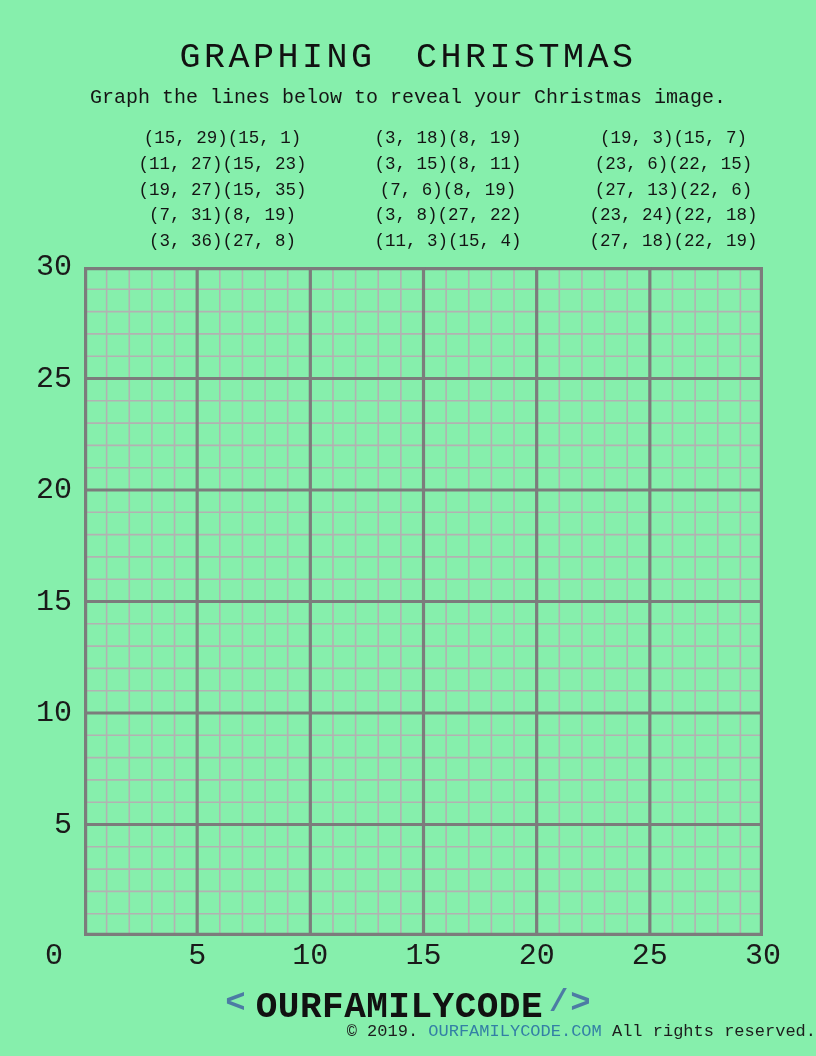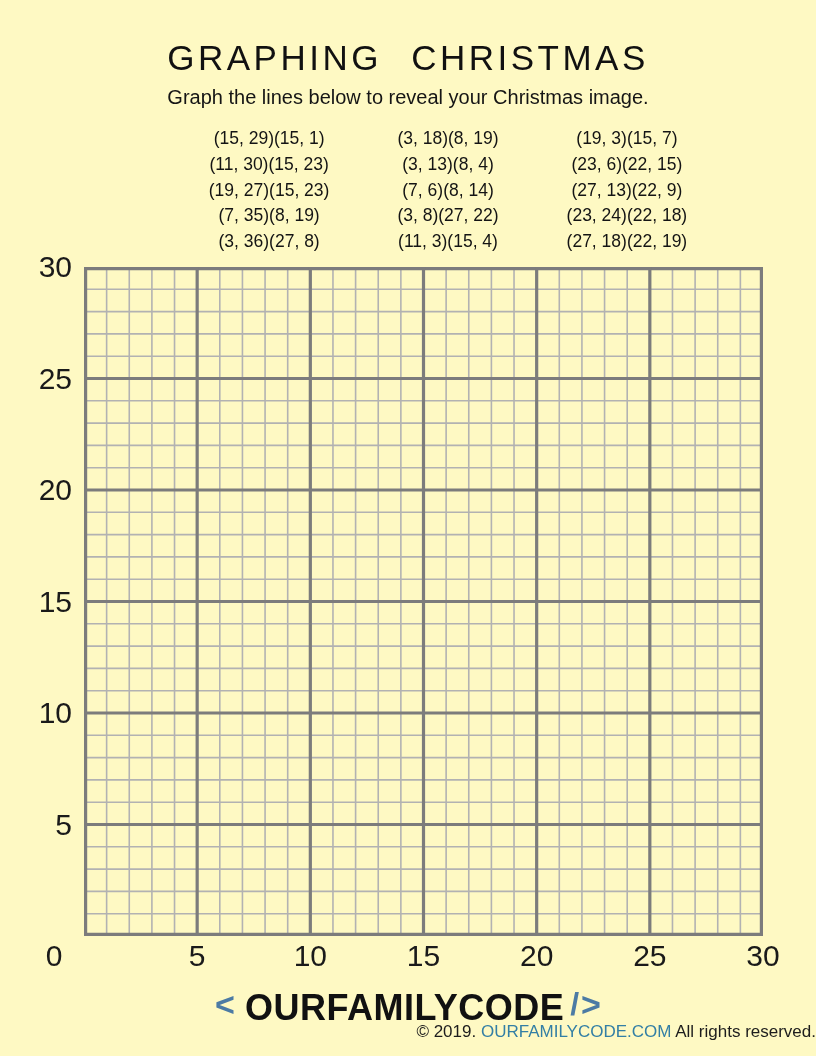--- a/index.html
+++ b/index.html
@@ -1,21 +1,21 @@
 <!DOCTYPE html>
 <html><head>
 <meta charset="utf-8">
 <style>
   html, body { margin: 0; padding: 0; background: #ffffff; }
   .page {
     position: relative;
     width: 816px;
     height: 1056px;
-    background: #fef9c3;
-    font-family: Liberation Sans, sans-serif;
+    background: #86efac;
+    font-family: Liberation Mono, monospace;
     color: #1c1c1c;
     overflow: hidden;
   }
   .title {
     position: absolute;
     top: 38px;
     left: 0;
     width: 816px;
     text-align: center;
     font-size: 35px;
@@ -125,36 +125,36 @@
 
 <div class="page">
 
   <h1 class="title">GRAPHING CHRISTMAS</h1>
 
   <p class="instructions">Graph the lines below to reveal your Christmas image.</p>
 
   <div class="coords" id="coords">
       <div class="coord-col">
         <div class="coord-row">(15, 29)(15, 1)</div>
-        <div class="coord-row">(11, 30)(15, 23)</div>
-        <div class="coord-row">(19, 27)(15, 23)</div>
-        <div class="coord-row">(7, 35)(8, 19)</div>
+        <div class="coord-row">(11, 27)(15, 23)</div>
+        <div class="coord-row">(19, 27)(15, 35)</div>
+        <div class="coord-row">(7, 31)(8, 19)</div>
         <div class="coord-row">(3, 36)(27, 8)</div>
       </div>
       <div class="coord-col">
         <div class="coord-row">(3, 18)(8, 19)</div>
-        <div class="coord-row">(3, 13)(8, 4)</div>
-        <div class="coord-row">(7, 6)(8, 14)</div>
+        <div class="coord-row">(3, 15)(8, 11)</div>
+        <div class="coord-row">(7, 6)(8, 19)</div>
         <div class="coord-row">(3, 8)(27, 22)</div>
         <div class="coord-row">(11, 3)(15, 4)</div>
       </div>
       <div class="coord-col">
         <div class="coord-row">(19, 3)(15, 7)</div>
         <div class="coord-row">(23, 6)(22, 15)</div>
-        <div class="coord-row">(27, 13)(22, 9)</div>
+        <div class="coord-row">(27, 13)(22, 6)</div>
         <div class="coord-row">(23, 24)(22, 18)</div>
         <div class="coord-row">(27, 18)(22, 19)</div>
       </div>
     </div>
 
   <svg class="grid-svg" id="grid-svg" width="679" height="669">
       <line x1="22.633333333333333" y1="0" x2="22.633333333333333" y2="669" stroke="#b2b2b2" stroke-width="1.6"></line>
       <line x1="0" y1="22.3" x2="679" y2="22.3" stroke="#b2b2b2" stroke-width="1.6"></line>
       <line x1="45.266666666666666" y1="0" x2="45.266666666666666" y2="669" stroke="#b2b2b2" stroke-width="1.6"></line>
       <line x1="0" y1="44.6" x2="679" y2="44.6" stroke="#b2b2b2" stroke-width="1.6"></line>

